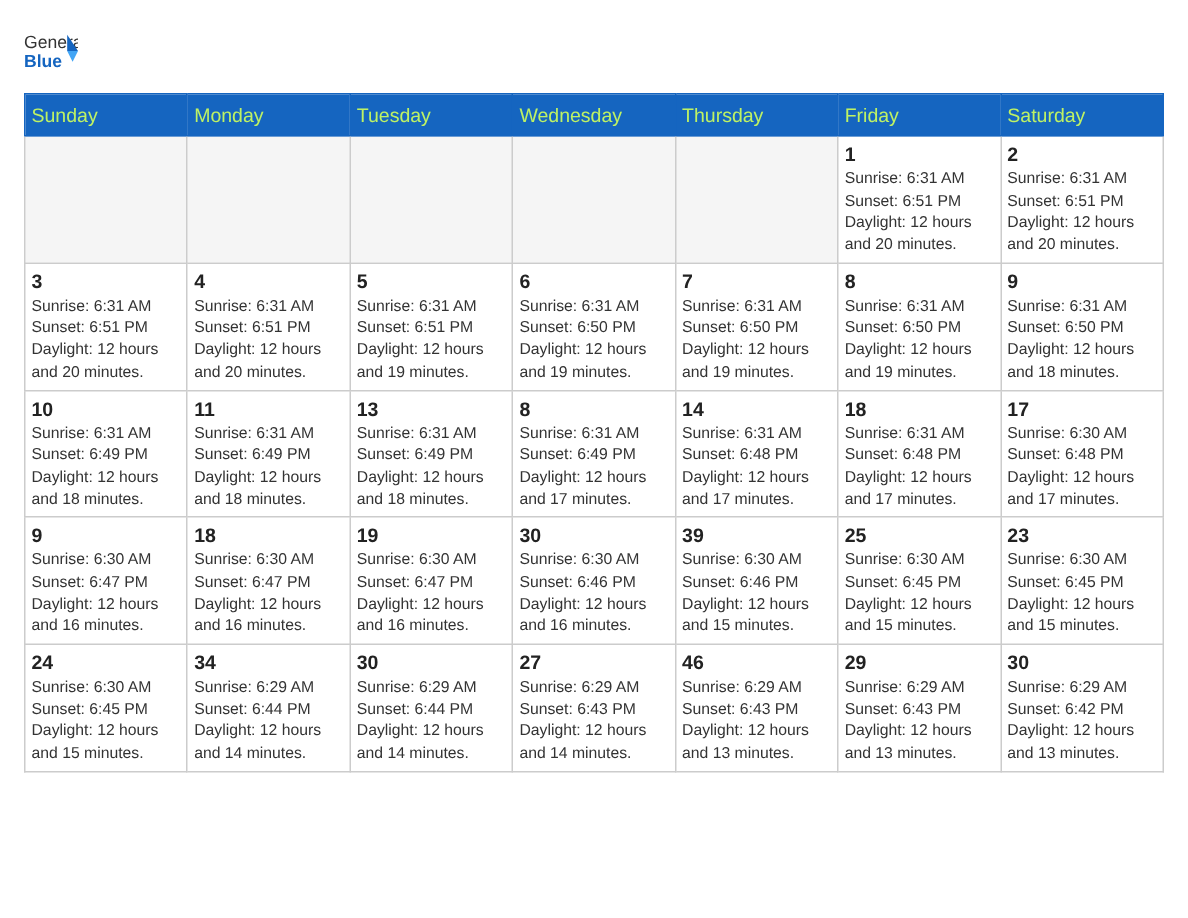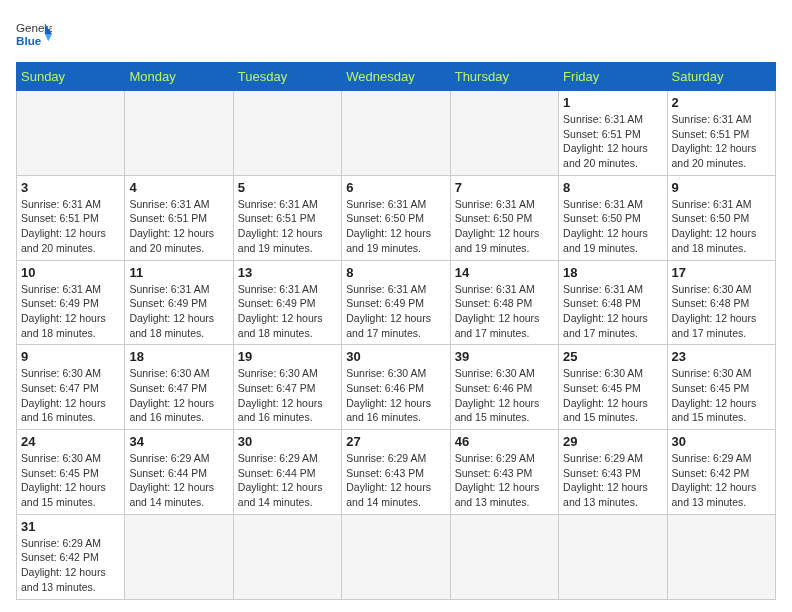--- a/index.html
+++ b/index.html
@@ -297,28 +297,14 @@
 Sunset: 6:43 PM
 Daylight: 12 hours and 13 minutes.</div>
         </td>
         <td>
           <span class="day-number">30</span>
           <div class="day-info" style="white-space: pre-line;">Sunrise: 6:29 AM
 Sunset: 6:42 PM
 Daylight: 12 hours and 13 minutes.</div>
         </td>
       </tr>
-      <tr class="last-row">
-        <td>
-          <span class="day-number">31</span>
-          <div class="day-info" style="white-space: pre-line;">Sunrise: 6:29 AM
-Sunset: 6:42 PM
-Daylight: 12 hours and 13 minutes.</div>
-        </td>
-        <td class="empty"></td>
-        <td class="empty"></td>
-        <td class="empty"></td>
-        <td class="empty"></td>
-        <td class="empty"></td>
-        <td class="empty"></td>
-      </tr>
     </tbody>
 </table>
 
 </body></html>

